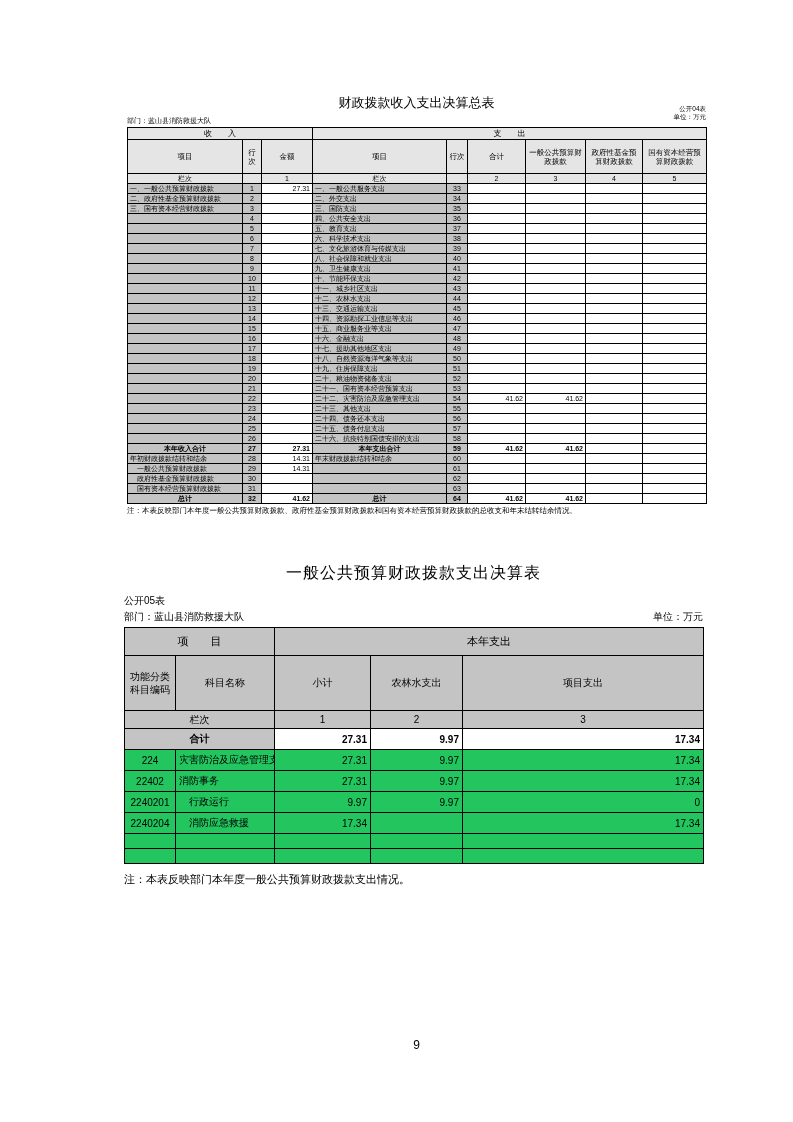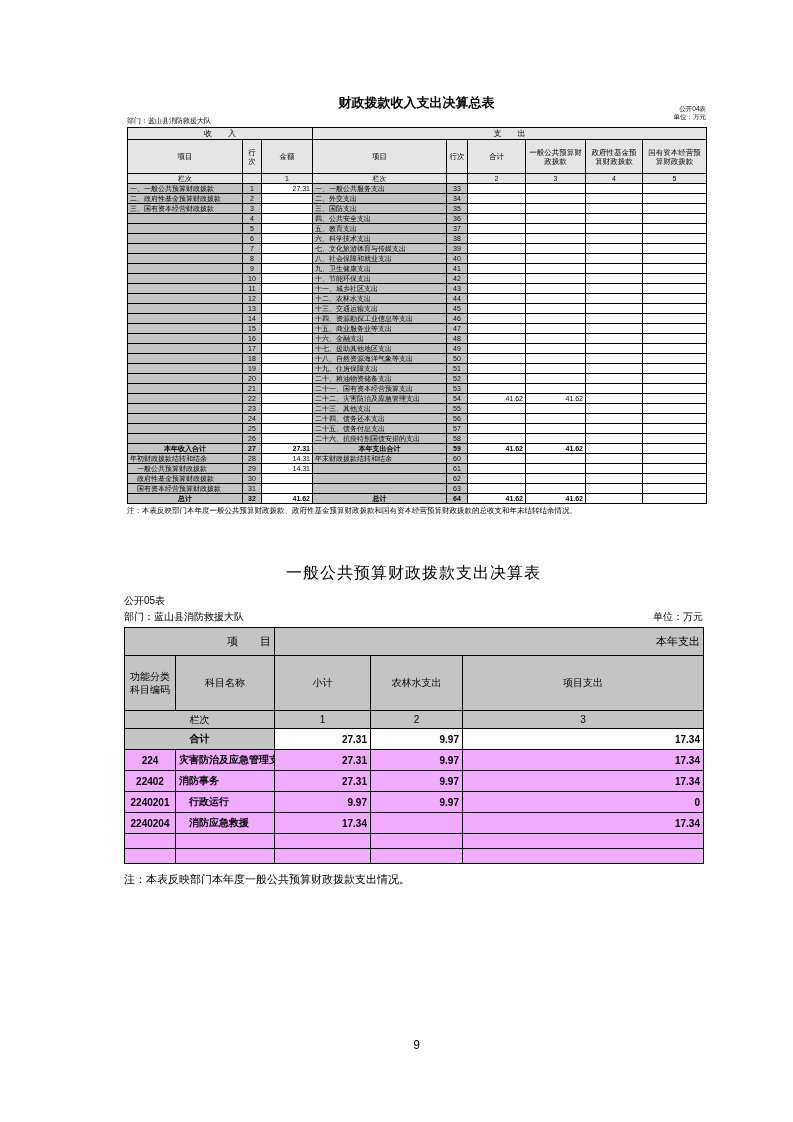--- a/index.html
+++ b/index.html
@@ -4,21 +4,21 @@
 <style>
   * { margin:0; padding:0; box-sizing:border-box; }
   html,body { background:#fff; }
   #page {
     position:relative; width:793px; height:1122px; background:#fff;
     font-family:"Liberation Sans","DejaVu Sans",sans-serif; color:#000;
     overflow:hidden;
   }
   
   #sec1-title { position:absolute; top:94px; left:127px; width:579px;
-    text-align:center; font-size:13px; font-weight:bold; }
+    text-align:center; font-size:13px; font-weight:normal; }
   #sec1-meta { position:absolute; top:105px; left:127px; width:579px; height:21px; }
   #sec1-meta .right { position:absolute; right:0; top:0; text-align:right;
     font-size:6.5px; line-height:8px; }
   #sec1-meta .left { position:absolute; left:0; bottom:0; font-size:7px; }
   #sec1-tablewrap { position:absolute; top:127px; left:127px; width:579px; }
   #t1 { border-collapse:collapse; table-layout:fixed; width:579px; }
   #t1 td { border:1px solid #000; overflow:hidden; white-space:nowrap;
     font-size:7px; line-height:9px; height:10px; padding:0 2px; }
   #t1 .hd { background:#e5e5e5; text-align:center; }
   #t1 .brow td { height:12px; font-size:8px; }
@@ -32,25 +32,25 @@
   #t1-note { margin-top:2px; font-size:7.5px; line-height:9px; }
   
   #sec2 { position:absolute; top:563px; left:124px; width:579px; }
   #sec2-title { text-align:center; font-size:16px; letter-spacing:1px; }
   #sec2-sheet { text-align:left; font-size:10px; margin-top:10px; }
   #sec2-deptline { display:flex; justify-content:space-between;
     font-size:10px; margin-top:2px; margin-bottom:3px; }
   #t2 { border-collapse:collapse; table-layout:fixed; width:579px; }
   #t2 td { border:1px solid #000; overflow:hidden; font-size:10px; padding:0 3px; }
   #t2 .hd2 { background:#c4c4c4; text-align:center; }
-  #t2 .r1 td { height:28px; font-size:11px;text-align:right; }
+  #t2 .r1 td { height:28px; font-size:11px; }
   #t2 .r2 td { height:55px; line-height:1.35; white-space:normal; }
   #t2 .r3 td { height:18px; }
   #t2 .r4 td { height:21px; font-weight:bold; }
-  #t2 tbody td { height:21px; background:#f0abfc;font-weight:bold; }
+  #t2 tbody td { height:21px; background:#22c55e; }
   #t2 tr.short td { height:15px; }
   #t2 .cc { text-align:center; }
   #t2 .cn { text-align:left; white-space:nowrap; }
   #t2 .cv2 { text-align:right; }
   #t2-note { margin-top:8px; font-size:11px; }
   
   #pagenum { position:absolute; top:1038px; left:127px; width:579px;
     text-align:center; font-size:12px; }
 </style>
 </head>

